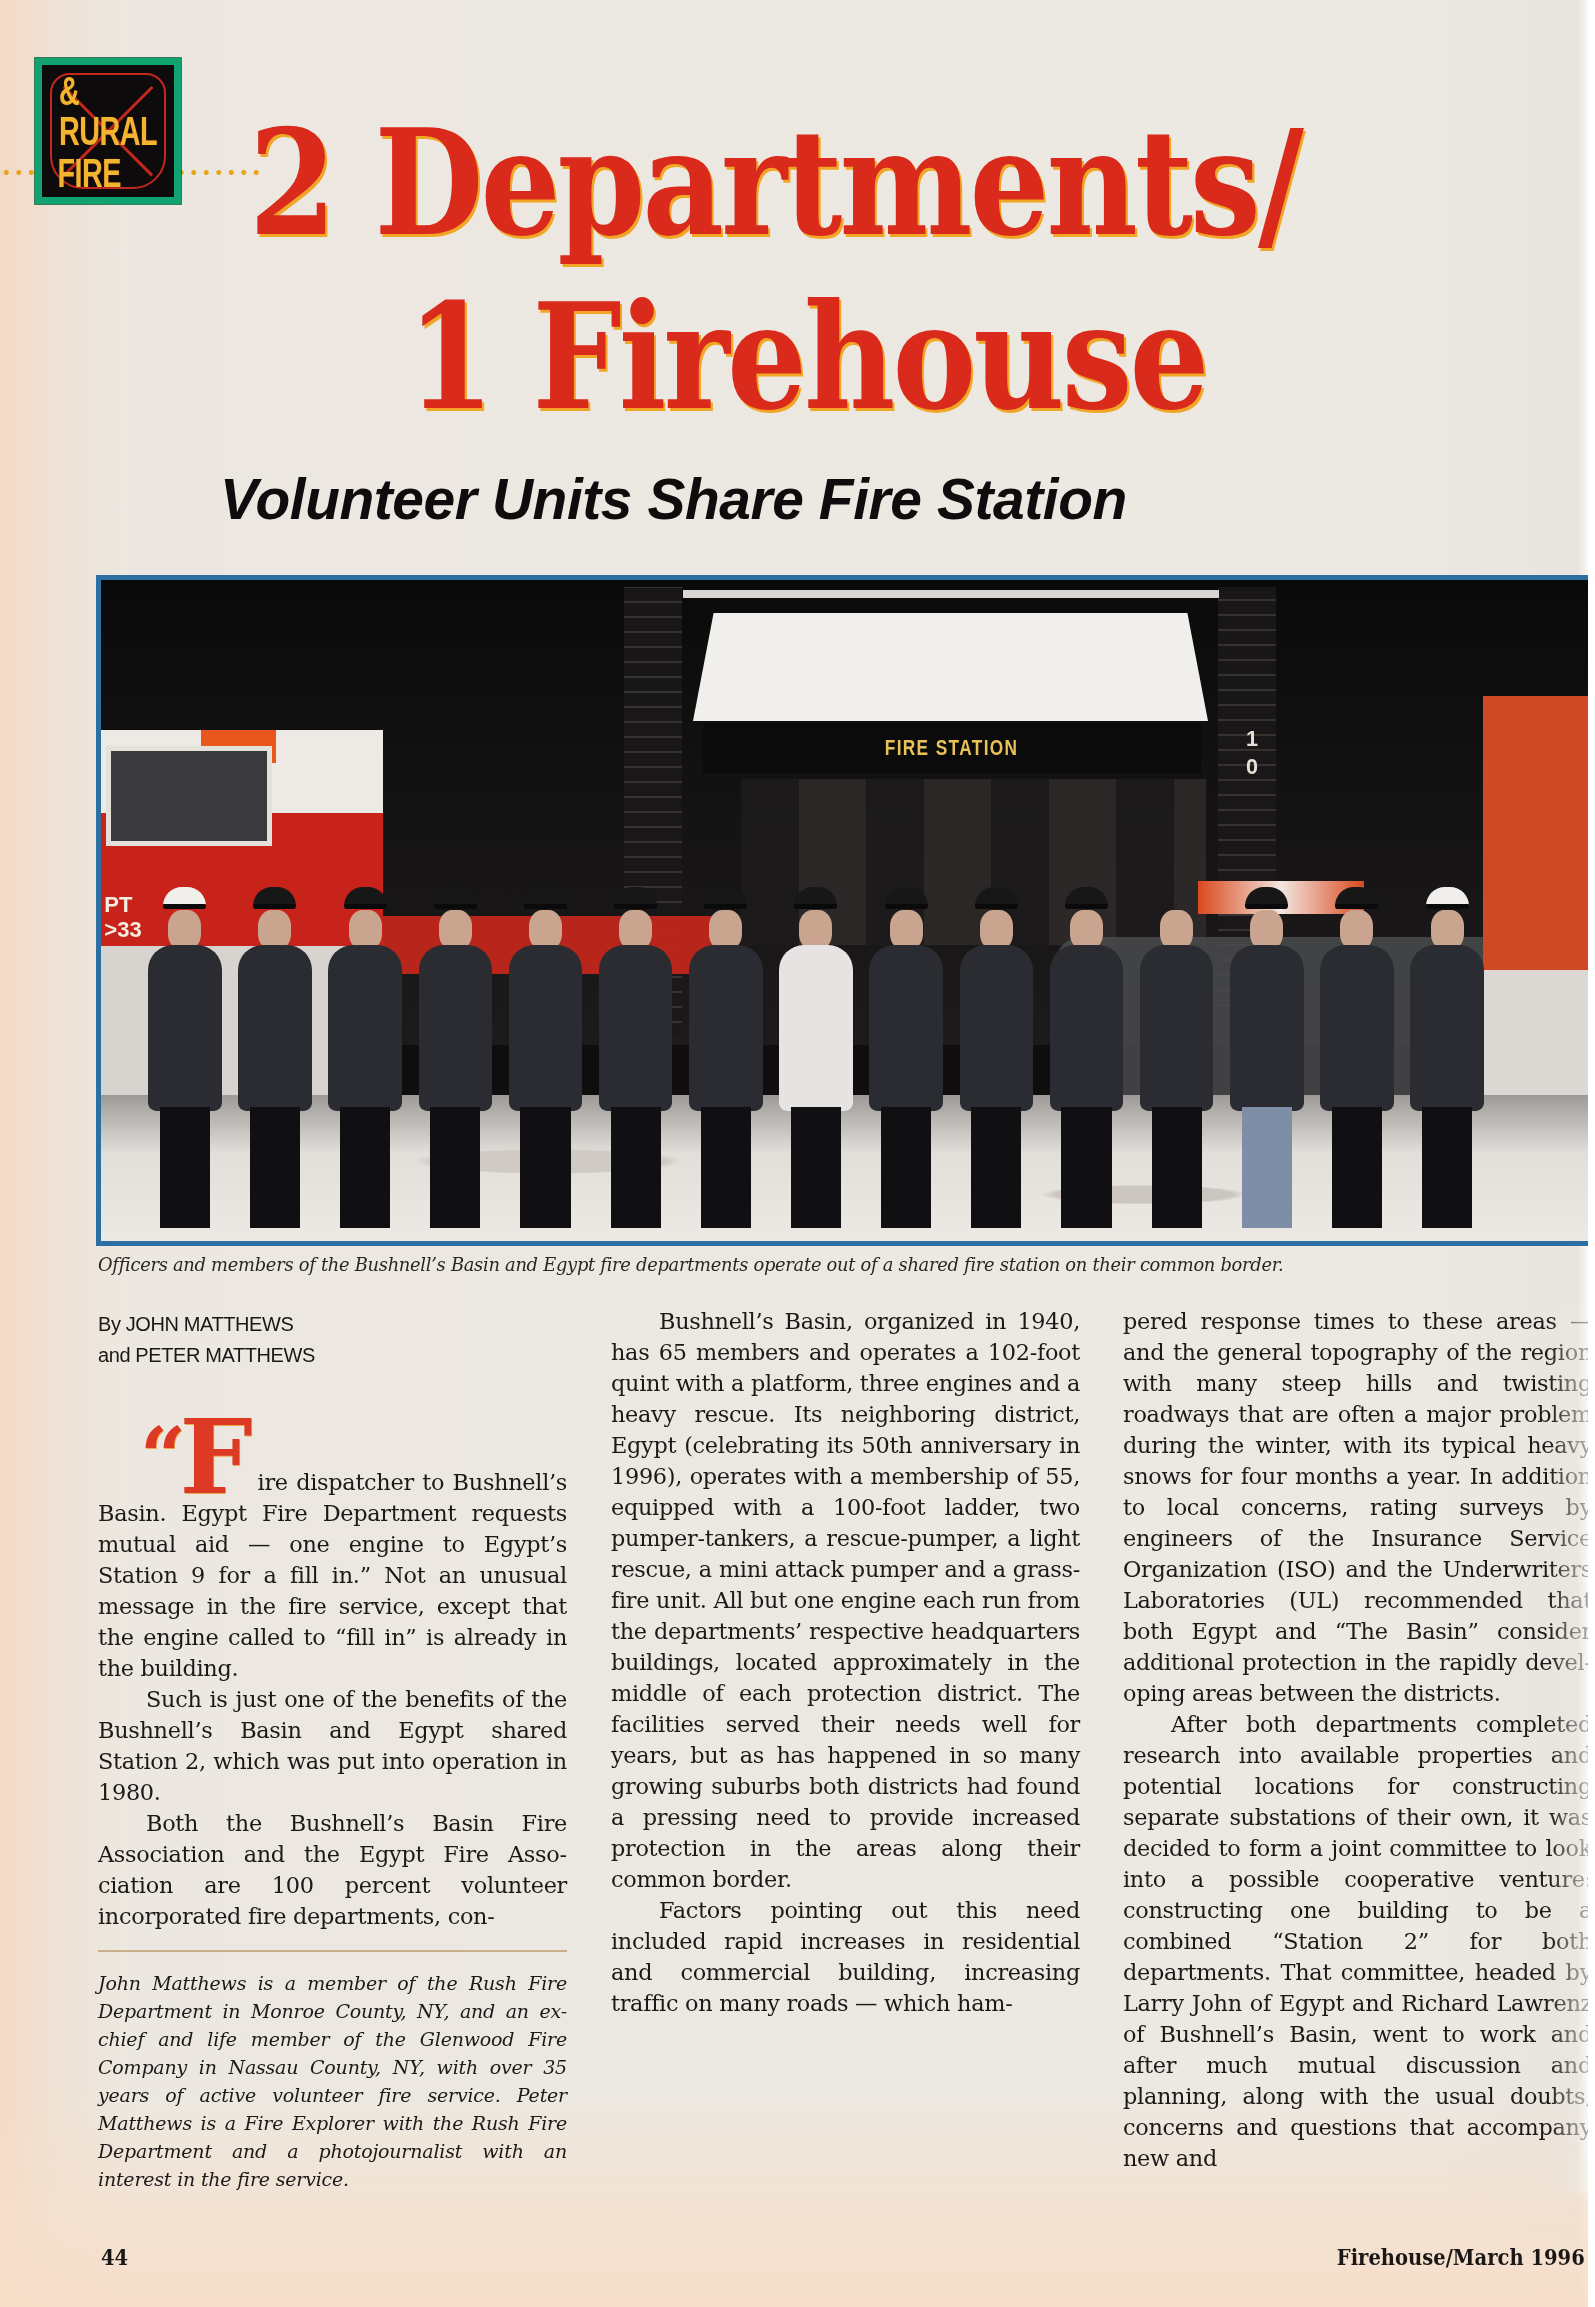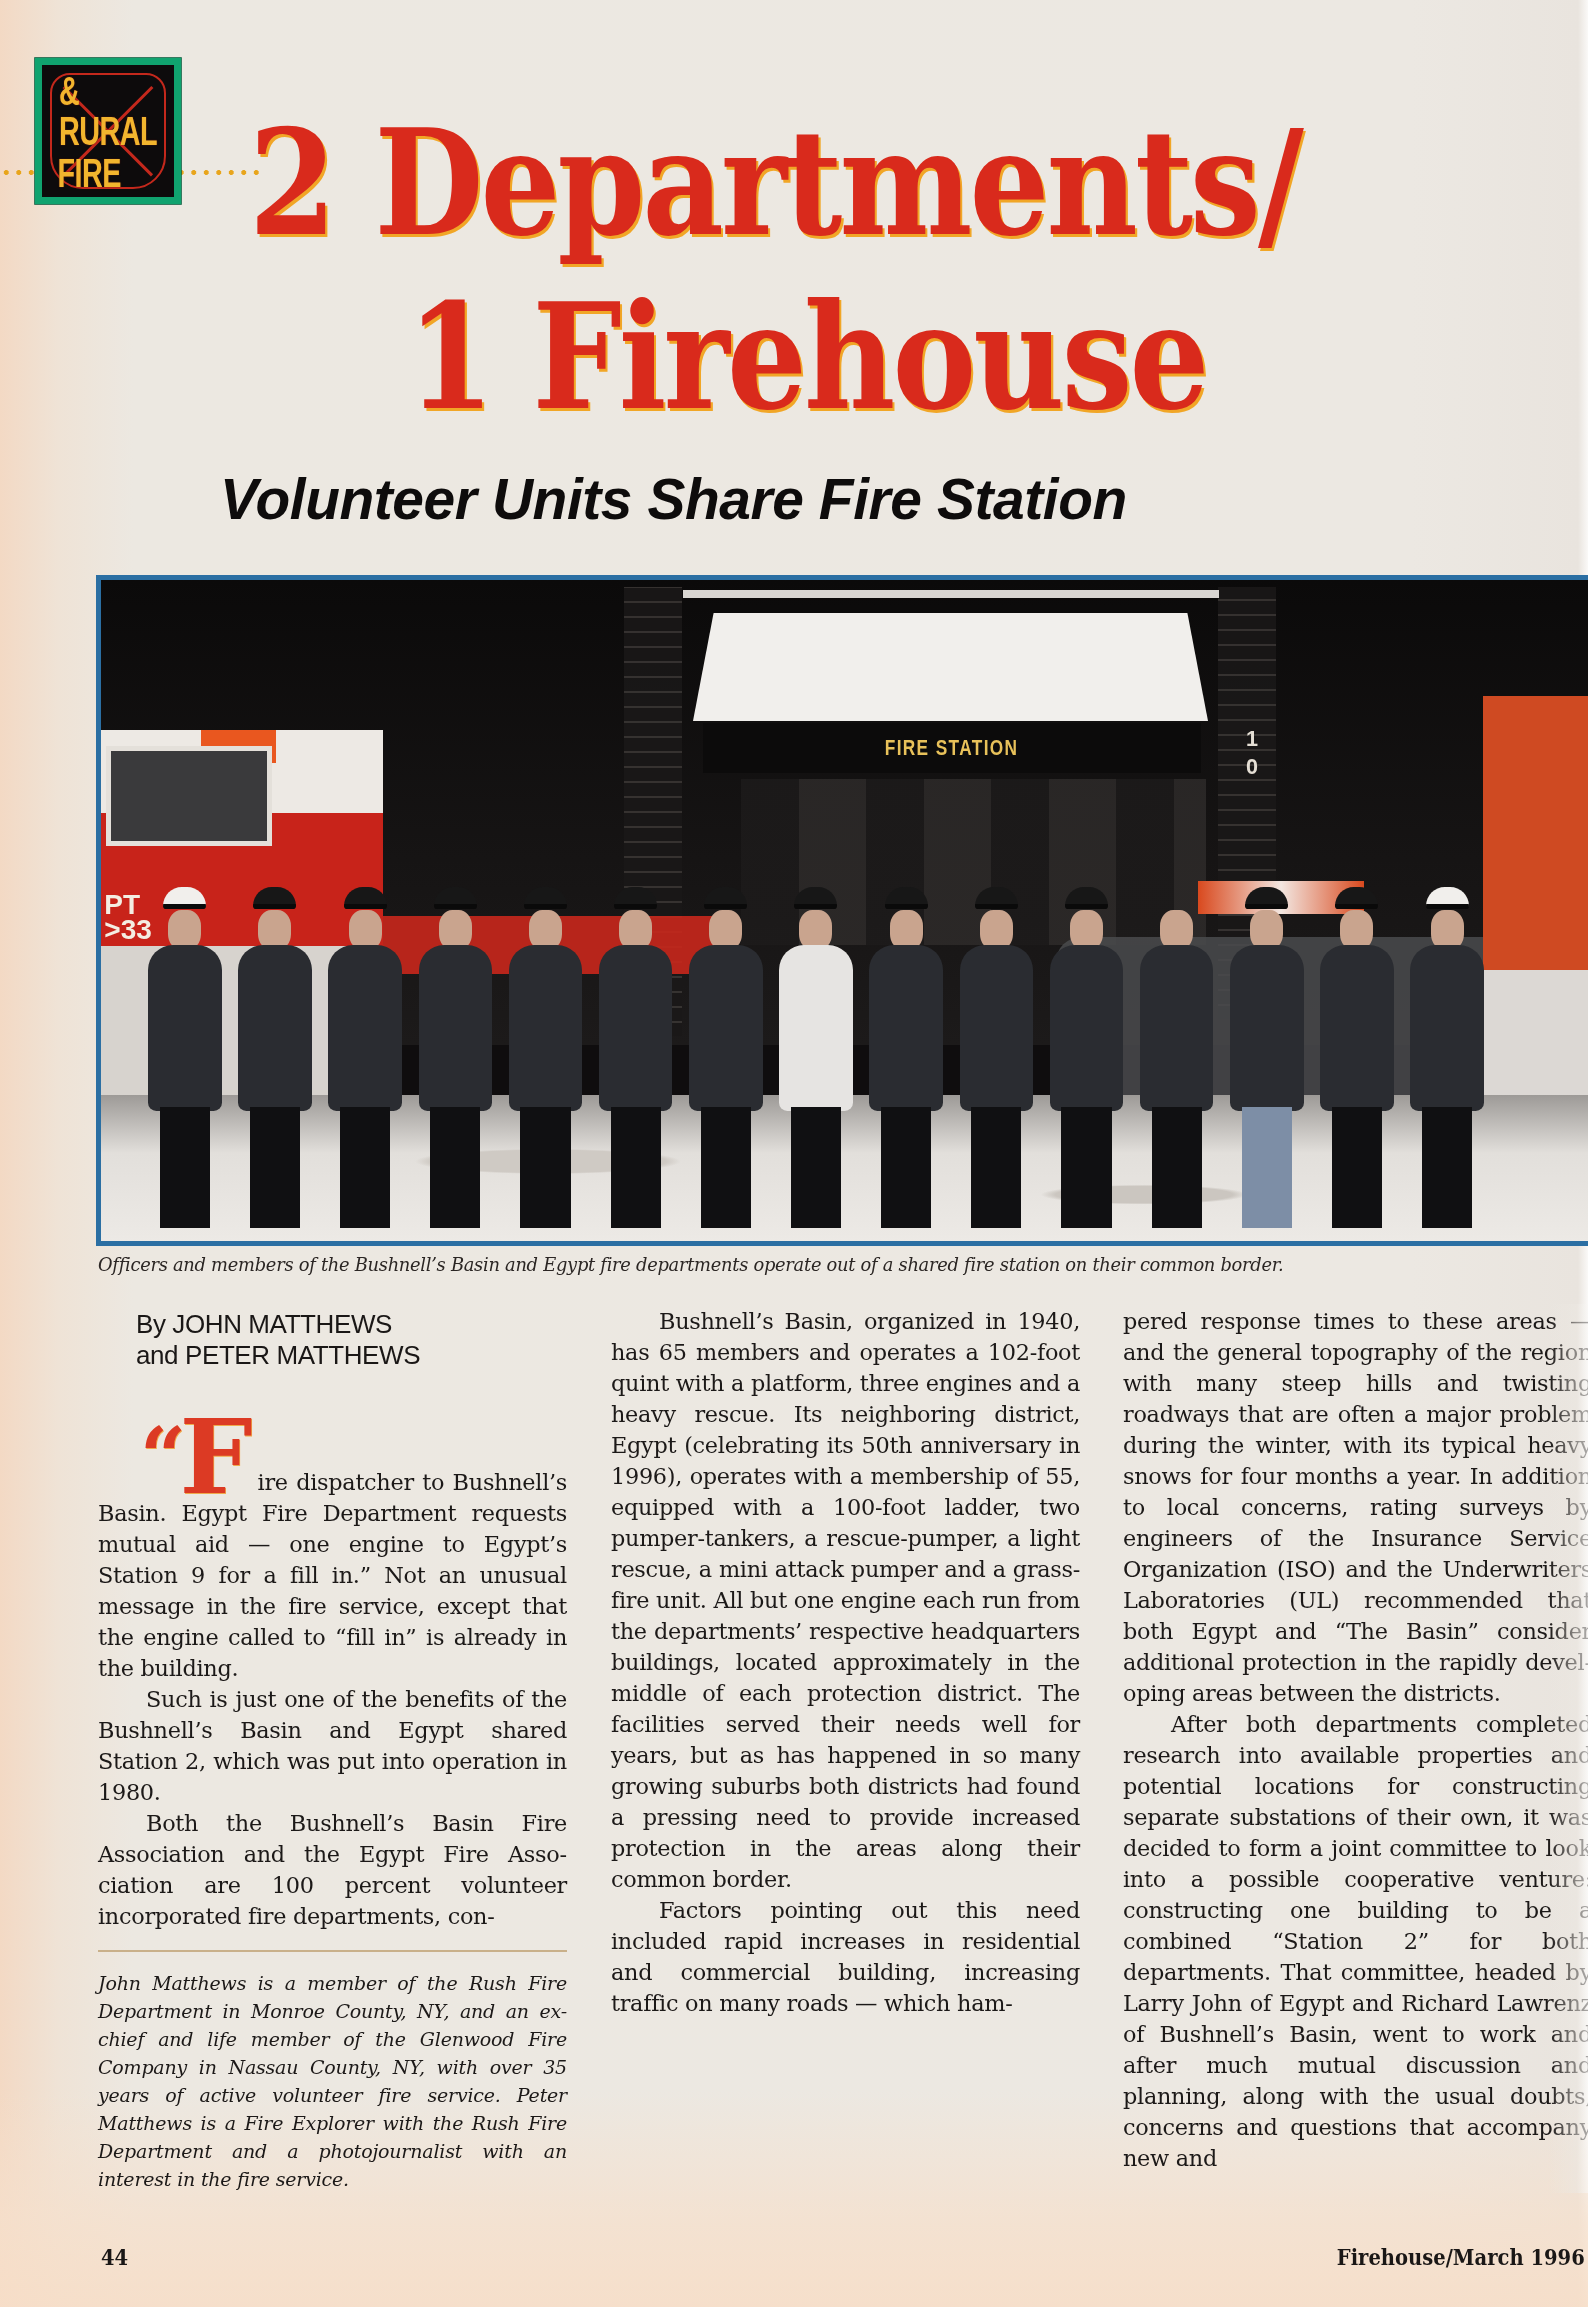--- a/index.html
+++ b/index.html
@@ -93,21 +93,21 @@
     background: #f1efec; clip-path: polygon(4% 0, 96% 0, 100% 100%, 0 100%); }
   .ph-sign { position: absolute; left: 602px; top: 143px; width: 498px; height: 50px; background: #0c0b0b; display: flex; align-items: center; justify-content: center; }
   .ph-sign-text { font-family: "Liberation Sans", "DejaVu Sans", sans-serif; font-weight: 700; font-size: 21.6px; color: #e8c15a; letter-spacing: 1.7px; transform: scaleX(0.8); }
   .ph-number { position: absolute; left: 1145px; top: 145px; font-family: "Liberation Sans", sans-serif; font-weight: 700; font-size: 21.6px; line-height: 28px; color: #e5dfd5; text-align: center; }
   .ph-doors { position: absolute; left: 640px; top: 199px; width: 465px; height: 166px;
     background: repeating-linear-gradient(90deg, #1d1b1b 0 58px, #2f2c2b 58px 125px); opacity: 0.8; }
   .ph-truck-left { position: absolute; left: 0; top: 150px; width: 282px; height: 382px;
     background: linear-gradient(180deg, #ede9e4 0 83px, #c8231a 83px 216px, #d7d3ce 216px 382px); }
   .ph-truck-left-window { position: absolute; left: 5px; top: 166px; width: 166px; height: 100px; background: #3a3a3c; border: 5px solid #e4e0da; }
   .ph-truck-left-light { position: absolute; left: 100px; top: 150px; width: 75px; height: 33px; background: #e9571f; }
-  .ph-truck-left-text { position: absolute; left: 3.3px; top: 312px; font-family: "Liberation Sans", sans-serif; font-weight: 700; font-size: 28px; color: #f4ede2; line-height: 25px; }
+  .ph-truck-left-text { position: absolute; left: 3.3px; top: 312px; font-family: "Liberation Sans", sans-serif; font-weight: 700; font-size: 22px; color: #f4ede2; line-height: 25px; }
   .ph-truck-mid { position: absolute; left: 249px; top: 336px; width: 366px; height: 58px; background: #c9271c; opacity: 0.9; }
   .ph-truck-right { position: absolute; right: 0; top: 116px; width: 108px; height: 515px;
     background: linear-gradient(180deg, #cf4a22 0 274px, #dcd8d4 274px 515px); }
   .ph-truck-right-bar { position: absolute; left: 1097px; top: 301px; width: 166px; height: 33px; background: linear-gradient(90deg, #d9491e, #f2e6e0 50%, #d9491e); }
   .ph-suv { position: absolute; left: 955px; top: 357px; width: 498px; height: 249px; background: #4a4b4d; border-radius: 25px 25px 0 0; opacity: 0.85; }
   .ph-snow { position: absolute; left: 0; top: 515px; width: 100%; height: 166px;
     background: radial-gradient(ellipse at 30% 40%, #cfcac4 0 8%, transparent 9%), radial-gradient(ellipse at 70% 60%, #cbc6c0 0 6%, transparent 7%), linear-gradient(180deg, #9d9a97 0%, #e2dfdb 35%, #efece8 100%); }
   .ph-people { position: absolute; left: 42px; top: 307px; width: 1346px; height: 366px; display: flex; align-items: flex-end; gap: 6.6px; }
   .ph-person { position: relative; flex: 1; height: 100%; }
   .ph-person .cap { position: absolute; left: 50%; top: 0; width: 43px; height: 21.6px; margin-left: -21.6px; background: #171717; border-radius: 20px 20px 3.3px 3.3px; border-bottom: 5px solid #0a0a0a; }
@@ -133,23 +133,22 @@
     font-size: 22.4px; line-height: 31px; color: #1c1918; text-align: justify;
     letter-spacing: -0.3px;
   }
   .col-1 { left: 98px; }
   .col-2 { left: 611px; top: 1306px; }
   .col-3 { left: 1123px; top: 1306px; }
   .col p { margin: 0; text-indent: 0; hyphens: manual; }
   .col p.indent { text-indent: 48px; }
   .byline {
     font-family: "Liberation Sans", "DejaVu Sans", sans-serif; font-weight: 400;
-    font-size: 26px; line-height: 31px; color: #1a1716; letter-spacing: -0.4px;
+    font-size: 20px; line-height: 31px; color: #1a1716; letter-spacing: -0.4px;
     margin-bottom: 48px;
-    margin-left: 38px;
   }
   .dropcap-wrap { position: relative; padding-top: 48px; }
   .dropcap {
     float: left; font-family: "DejaVu Serif", serif; font-weight: 700; color: #dc3a24;
     font-size: 103px; line-height: 76px; margin: -48px 8.3px 0 42px; letter-spacing: -3.3px;
     text-shadow: 0.8px 0.8px 0 #f0a94a;
   }
   .dropcap .quote { font-size: 80px; vertical-align: top; letter-spacing: -6.6px; }
   .rule { height: 1.7px; background: #c9b08a; margin: 18.3px 0 16.6px; }
   .bio {

